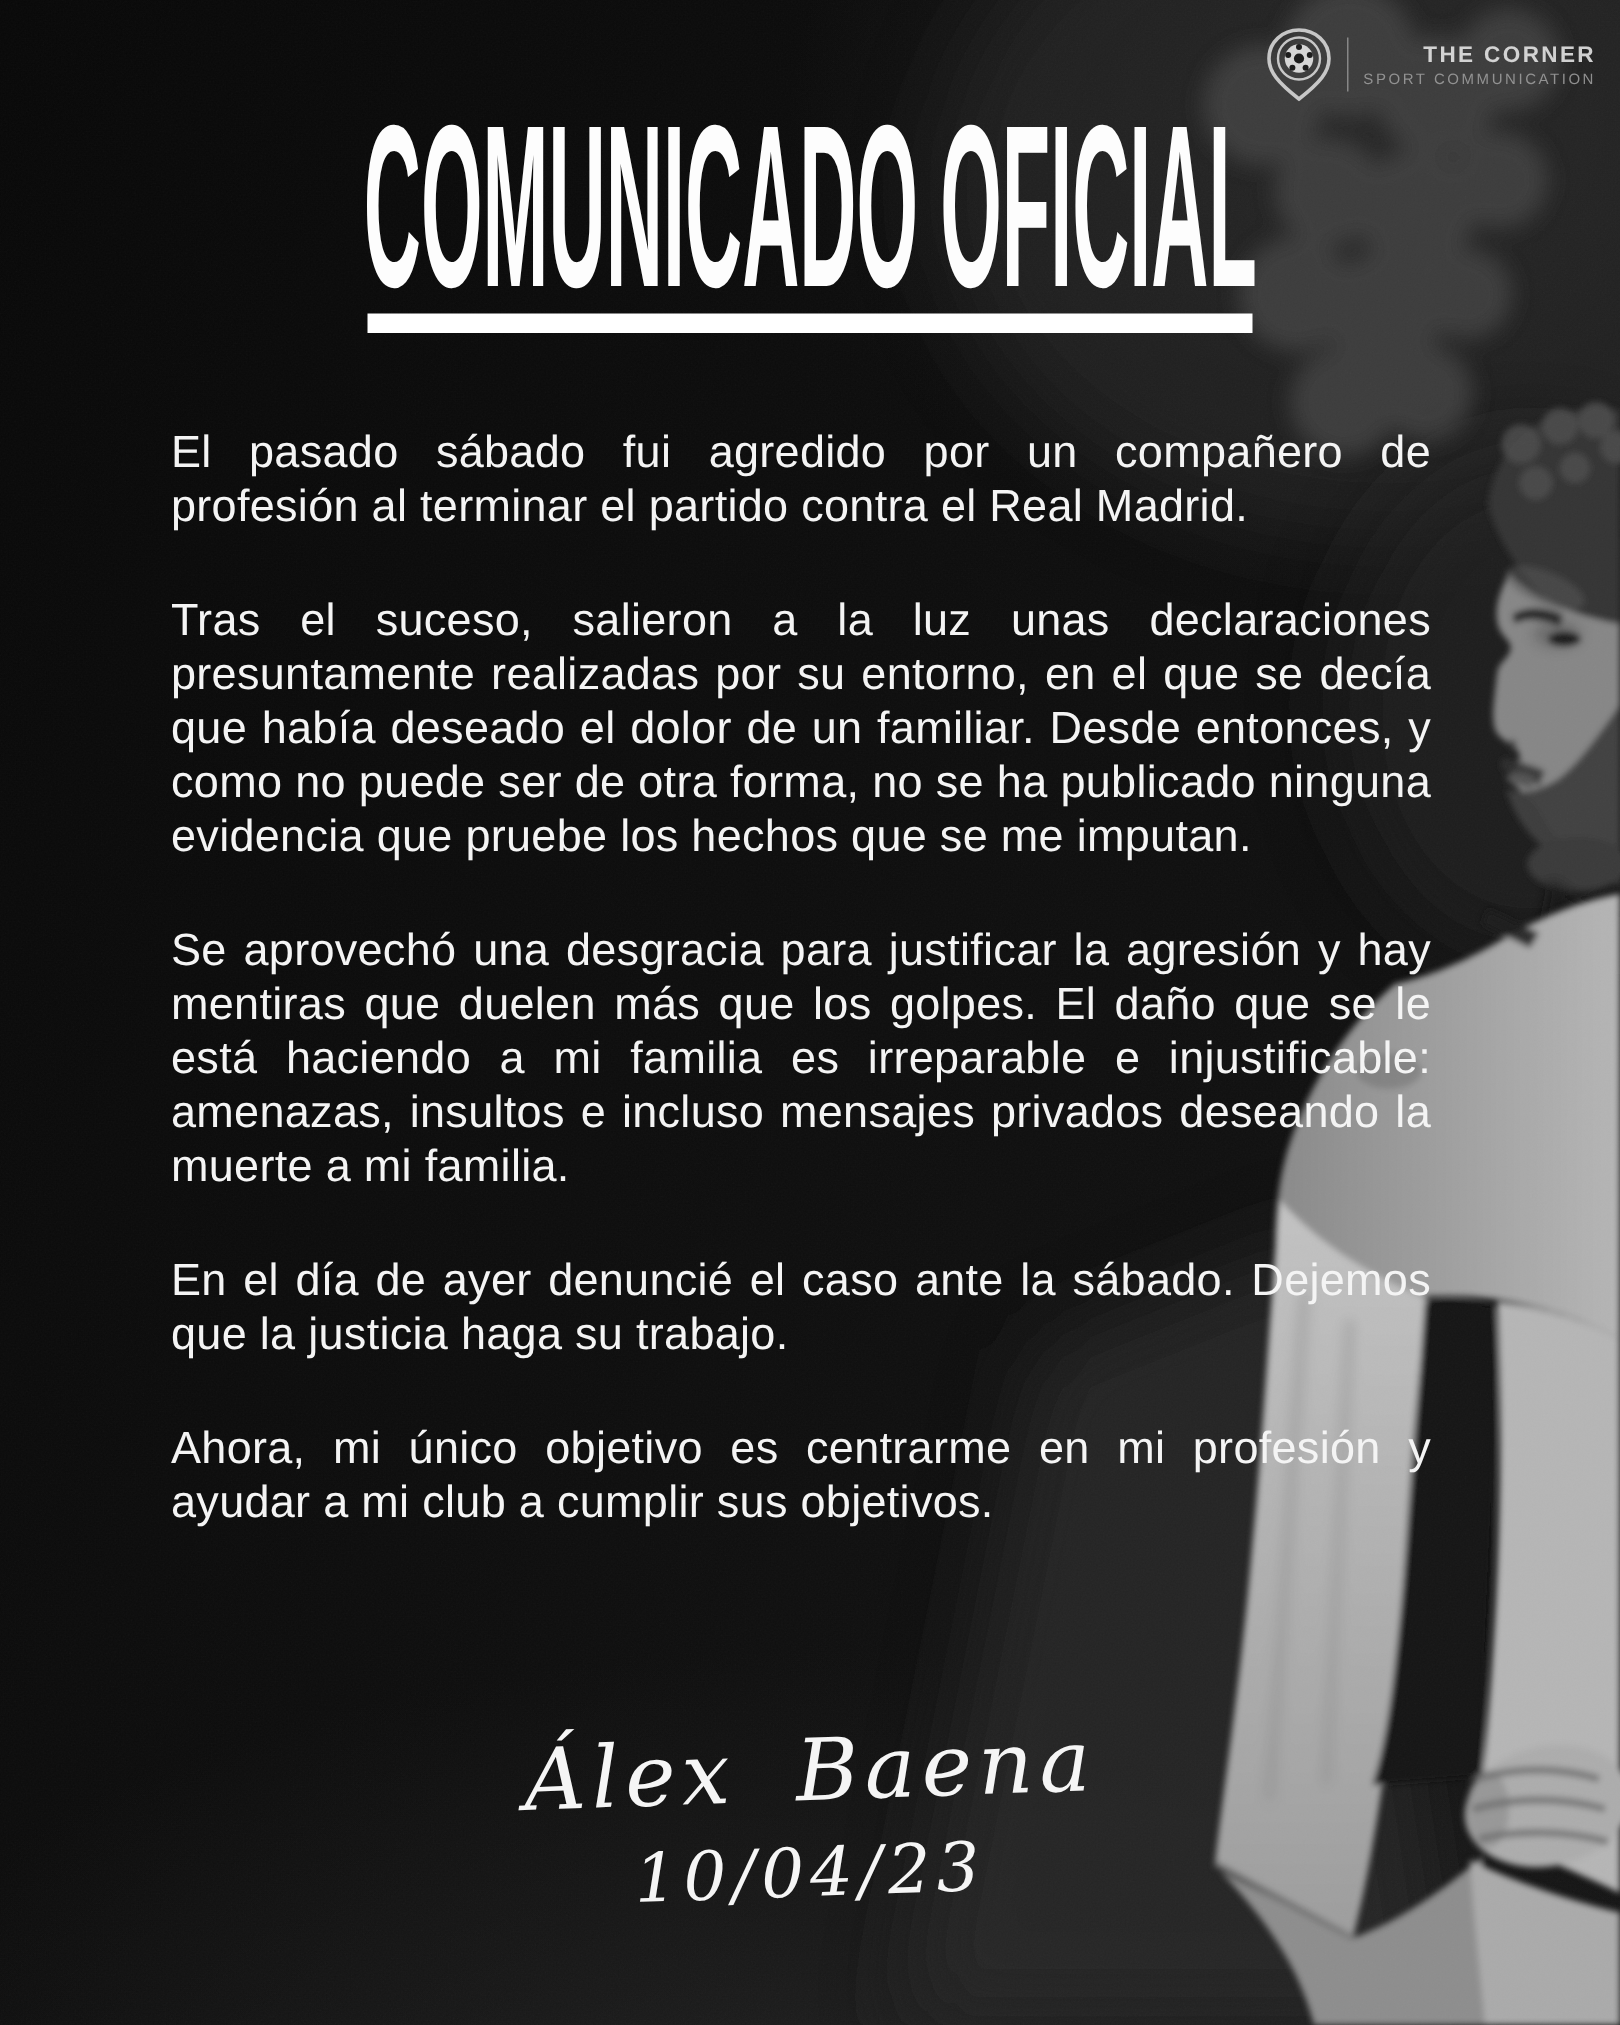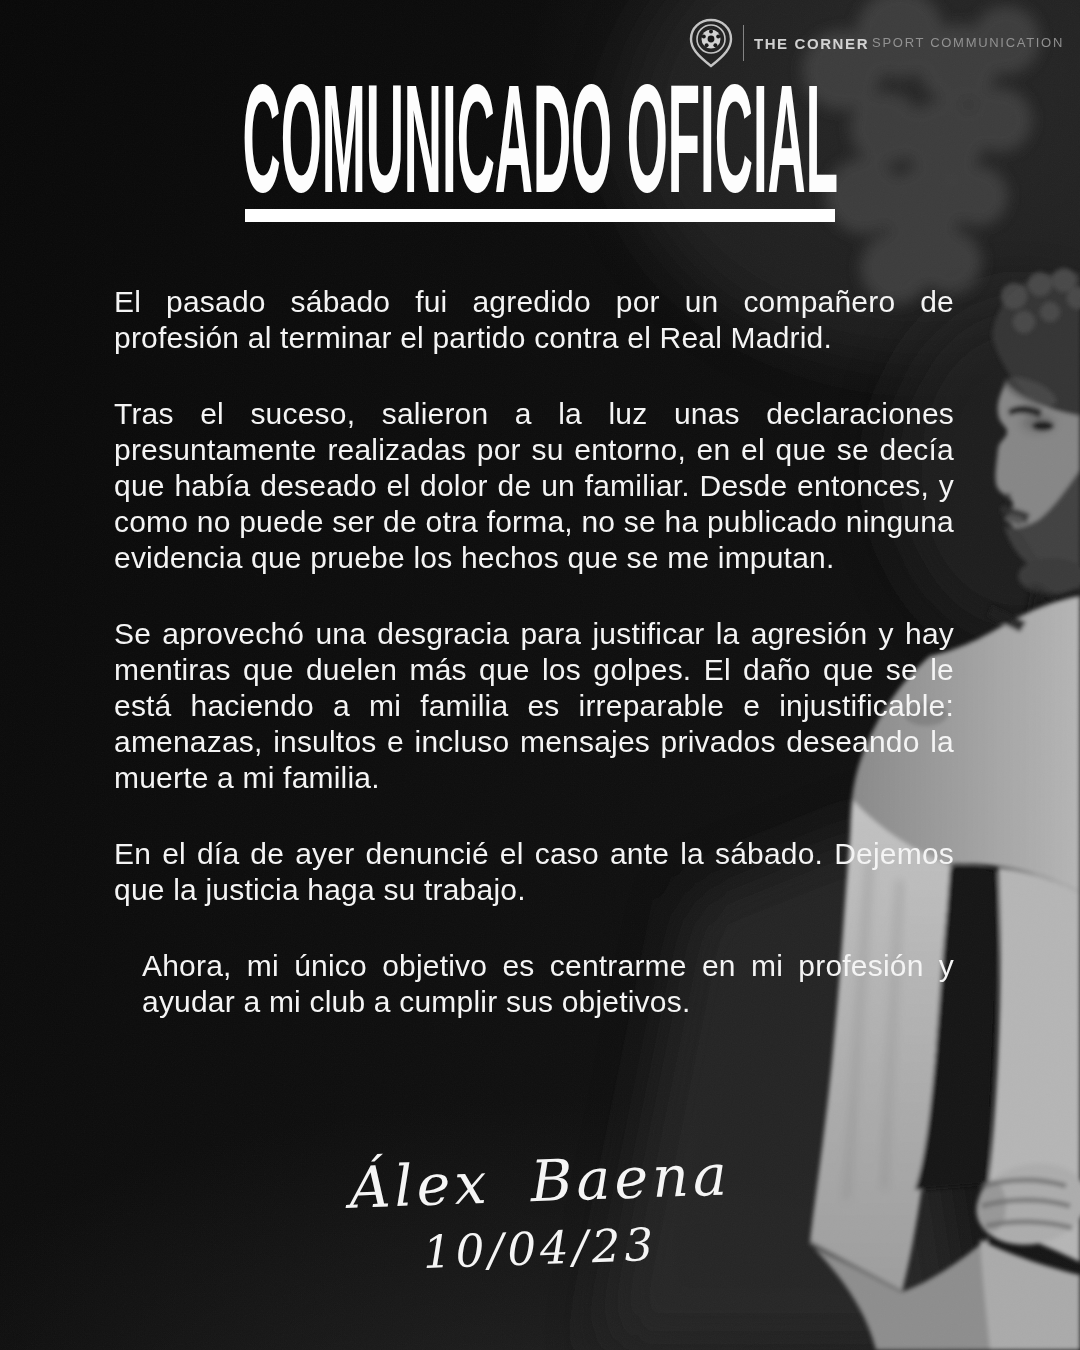--- a/index.html
+++ b/index.html
@@ -18,27 +18,27 @@
   }
   .bg-art { position:absolute; inset:0; width:1080px; height:1350px; }
 
   
   .logo {
     position:absolute; top:18px; right:16px;
     display:flex; align-items:center; gap:10px;
     opacity:0.9; z-index:3;
   }
   .logo-divider { width:1px; height:36px; background:#8f8f8f; }
-  .logo-text { display:flex; gap:3px;text-align:right; }
+  .logo-text { display:flex; flex-direction:column; gap:3px;text-align:right; }
   .logo-name {
     font-size:15px; font-weight:700; letter-spacing:1.6px;
     color:#e3e3e3; white-space:nowrap;
   }
   .logo-subtitle {
-    font-size:13px; font-weight:400; letter-spacing:1.7px;
+    font-size:10px; font-weight:400; letter-spacing:1.7px;
     color:#9b9b9b; white-space:nowrap;
   }
 
   
   .title-wrap {
     position:absolute; top:139px; left:0; width:100%; height:0;
     display:flex; align-items:center; justify-content:center;
     z-index:2;
   }
   .title-text {
@@ -56,21 +56,21 @@
   }
 
   
   .statement {
     position:absolute; top:284px; left:114px; width:840px;
     font-size:30px; line-height:36px; font-weight:400;
     text-align:justify; color:#f4f4f4; z-index:2;
     letter-spacing:0.2px;
   }
   .statement p { margin:0 0 40px 0; }
-  .statement p:last-child { margin-bottom:0;margin-left:28px; }
+  .statement p:last-child { margin-bottom:0; }
 
   
   .signature {
     position:absolute; top:1148px; left:0; width:100%;
     text-align:center; z-index:2; color:#f5f5f5;
   }
   .sig-name {
     font-family:"DejaVu Serif", serif; font-style:italic;
     font-size:57px; letter-spacing:4px; word-spacing:18px;
     transform: rotate(-2deg);

